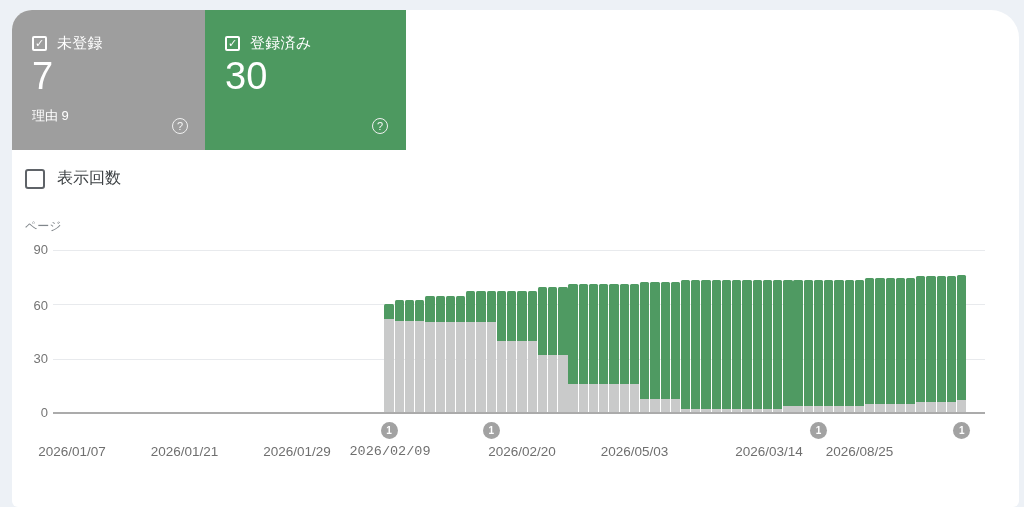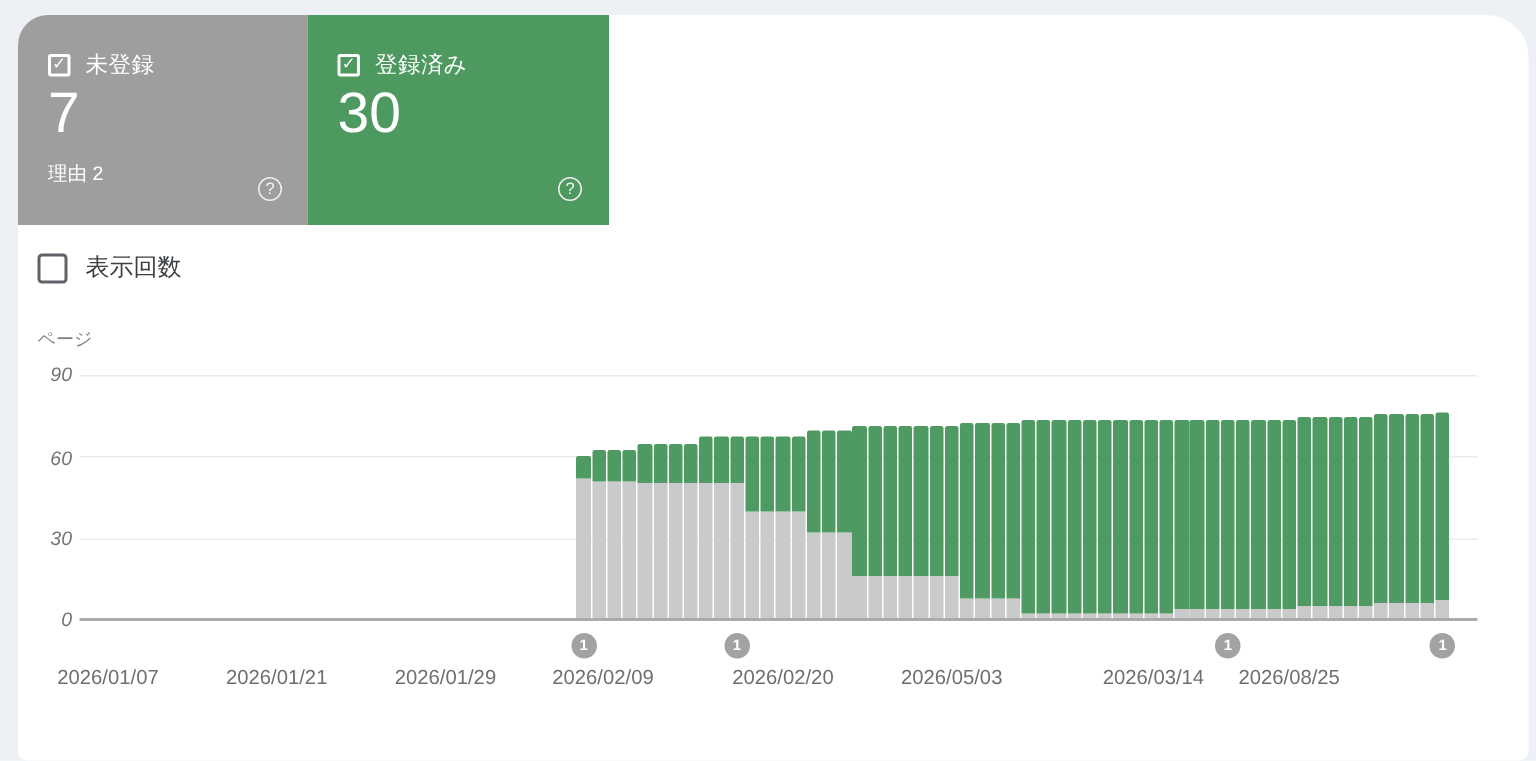--- a/index.html
+++ b/index.html
@@ -27,41 +27,41 @@
   
   .imp-row { position:absolute; left:13px; top:158px; display:flex; align-items:center; cursor:pointer; }
   .cb-empty { width:20px; height:20px; border:2px solid #5f6368; border-radius:3px; background:#fff; }
   .imp-label { margin-left:12px; font-size:16px; color:#3c4043; }
 
   
   .y-axis-title { position:absolute; left:13px; top:208px; font-size:12px; color:#80868b; }
   .gridline { position:absolute; left:41px; width:932px; height:1px; background:#e8eaed; }
   .zero-line { position:absolute; left:41px; width:932px; height:2px; background:#ababab; z-index:5; }
   .y-tick-label { position:absolute; left:0; width:36px; text-align:right; font-size:13px;
-    color:#757575; line-height:16px;font-style:italic; }
+    color:#757575; line-height:16px; }
   .bar-seg { position:absolute; z-index:2; }
   .bar-seg.green { border-radius:1.5px 1.5px 0 0; }
   .x-tick-label { position:absolute; top:434px; font-size:13.5px; color:#6f6f6f;
     transform:translateX(-50%); white-space:nowrap; }
   .annot { position:absolute; width:17px; height:17px; border-radius:50%; background:#a2a2a2;
     color:#fff; font-size:10px; font-weight:bold; text-align:center; line-height:17px;
     z-index:6; cursor:pointer; }
 </style>
 </head>
 <body>
 
 <div class="panel">
 
   <div class="card card-gray">
     <div class="card-label-row">
       <span class="cb-checked">✓</span>
       <span class="card-label">未登録</span>
     </div>
     <div class="card-value">7</div>
-    <div class="card-sub">理由 2</div>
+    <div class="card-sub">理由 9</div>
     <div class="help">?</div>
   </div>
 
   <div class="card card-green">
     <div class="card-label-row">
       <span class="cb-checked">✓</span>
       <span class="card-label">登録済み</span>
     </div>
     <div class="card-value">30</div>
     <div class="help">?</div>
@@ -193,21 +193,21 @@
       <div class="bar-seg" style="left: 924.645px; width: 9.3px; top: 392.133px; height: 10.8666px; background: rgb(201, 202, 202);"></div>
       <div class="bar-seg green" style="left: 924.645px; width: 9.3px; top: 266.356px; height: 125.777px; background: rgb(79, 154, 98);"></div>
       <div class="bar-seg" style="left: 934.872px; width: 9.3px; top: 392.133px; height: 10.8666px; background: rgb(201, 202, 202);"></div>
       <div class="bar-seg green" style="left: 934.872px; width: 9.3px; top: 266.356px; height: 125.777px; background: rgb(79, 154, 98);"></div>
       <div class="bar-seg" style="left: 945.099px; width: 9.3px; top: 390.322px; height: 12.6777px; background: rgb(201, 202, 202);"></div>
       <div class="bar-seg green" style="left: 945.099px; width: 9.3px; top: 264.545px; height: 125.777px; background: rgb(79, 154, 98);"></div>
       <div class="zero-line" style="top: 402px;"></div>
       <div class="x-tick-label" style="left: 60px;">2026/01/07</div>
       <div class="x-tick-label" style="left: 172.497px;">2026/01/21</div>
       <div class="x-tick-label" style="left: 284.994px;">2026/01/29</div>
-      <div class="x-tick-label" style="left: 390px;">2026/02/09</div>
+      <div class="x-tick-label" style="left: 378px; font-family: Liberation Mono, monospace;">2026/02/09</div>
       <div class="x-tick-label" style="left: 509.988px;">2026/02/20</div>
       <div class="x-tick-label" style="left: 622.485px;">2026/05/03</div>
       <div class="x-tick-label" style="left: 734.982px; margin-left: 22px;">2026/03/14</div>
       <div class="x-tick-label" style="left: 847.479px;">2026/08/25</div>
       <div class="annot" style="left: 368.537px; top: 411.5px;">1</div>
       <div class="annot" style="left: 470.807px; top: 411.5px;">1</div>
       <div class="annot" style="left: 798.071px; top: 411.5px;">1</div>
       <div class="annot" style="left: 941.249px; top: 411.5px;">1</div>
     </div>
 

